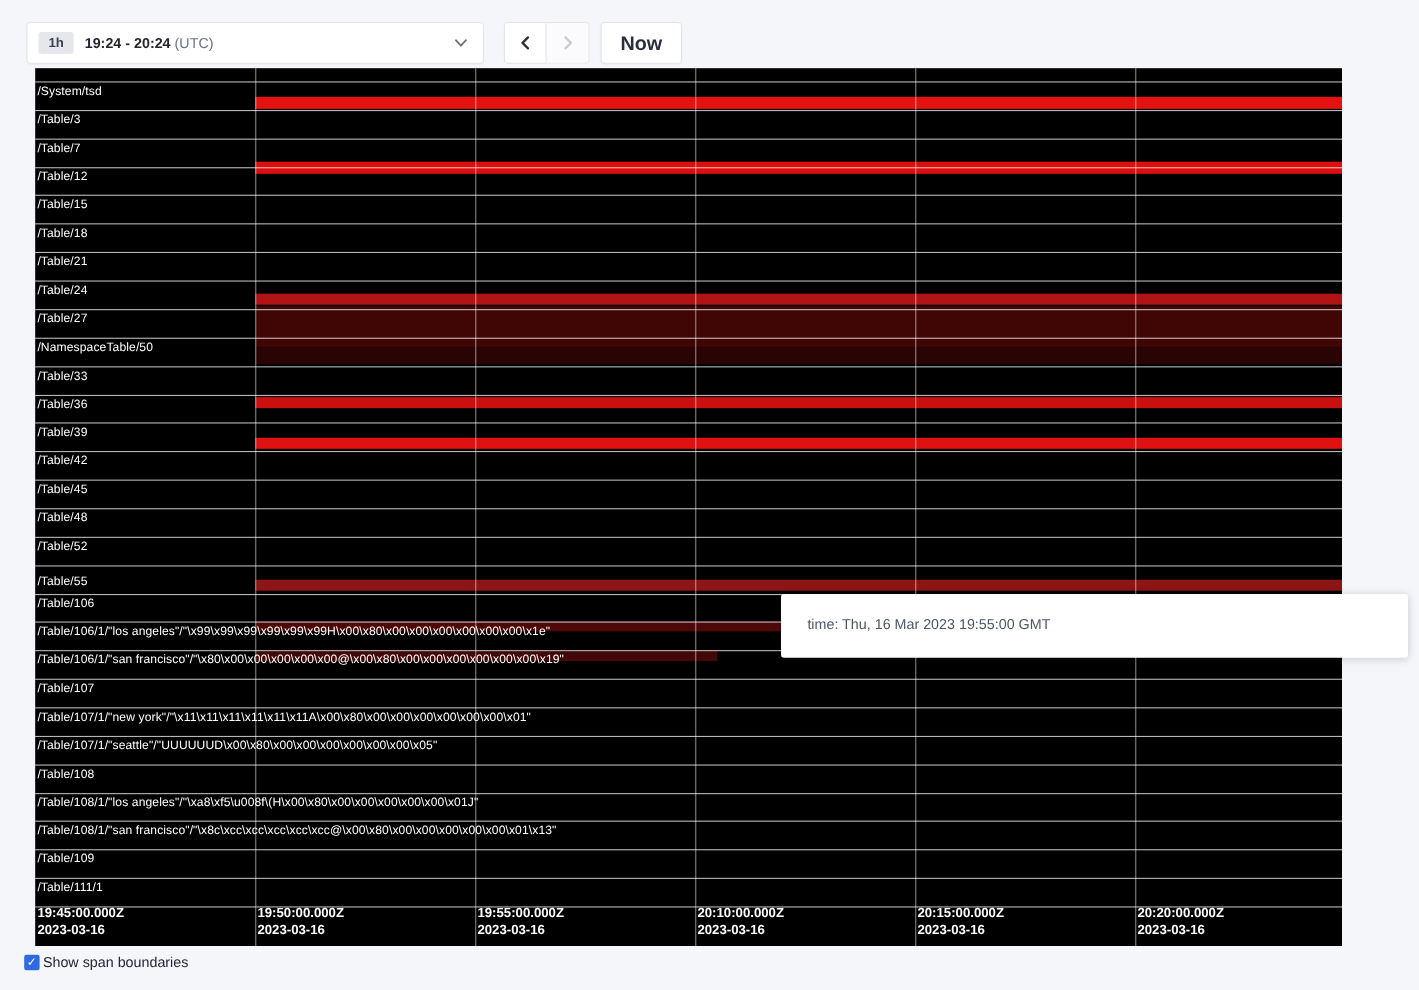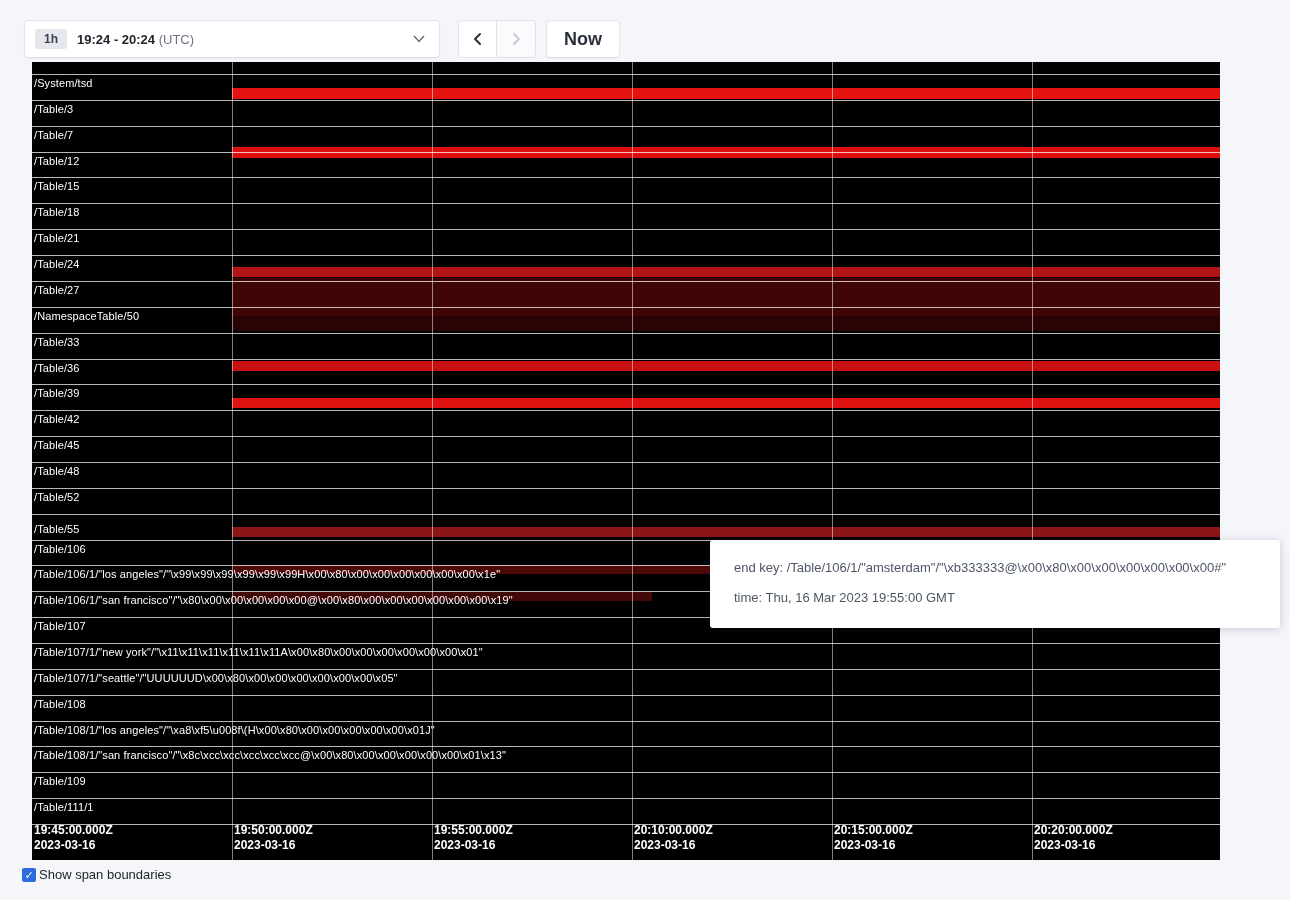--- a/index.html
+++ b/index.html
@@ -100,21 +100,20 @@
           <path d="M5 2 L10 7 L5 12" fill="none" stroke="#c6cbd4" stroke-width="2" stroke-linecap="round" stroke-linejoin="round"></path>
         </svg>
     </button>
   </div>
 
   <button class="nowbtn">Now</button>
 </div>
 
 <div id="heatmap">
   <div class="tooltip">
-    <div class="tline">end key: /Table/106/1/"amsterdam"/"\xb333333@\x00\x80\x00\x00\x00\x00\x00\x00#"</div>
     <div class="tline">time: Thu, 16 Mar 2023 19:55:00 GMT</div>
   </div>
 <div class="band" style="left: 200px; top: 26px; width: 988px; height: 11px; background: rgb(229, 18, 18);"></div>
     <div class="band" style="left: 200px; top: 85px; width: 988px; height: 11px; background: rgb(220, 14, 14);"></div>
     <div class="band" style="left: 200px; top: 205px; width: 988px; height: 10px; background: rgb(176, 20, 20);"></div>
     <div class="band" style="left: 200px; top: 216px; width: 988px; height: 38px; background: rgb(64, 6, 6);"></div>
     <div class="band" style="left: 200px; top: 254px; width: 988px; height: 15px; background: rgb(42, 4, 4);"></div>
     <div class="band" style="left: 200px; top: 299px; width: 988px; height: 10px; background: rgb(201, 15, 15);"></div>
     <div class="band" style="left: 200px; top: 336px; width: 988px; height: 10px; background: rgb(224, 17, 17);"></div>
     <div class="band" style="left: 200px; top: 465px; width: 988px; height: 10px; background: rgb(140, 21, 21);"></div>

